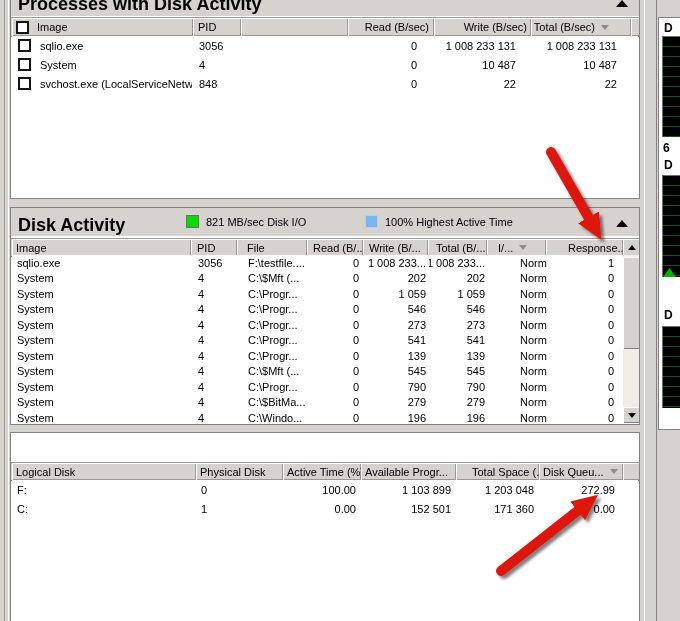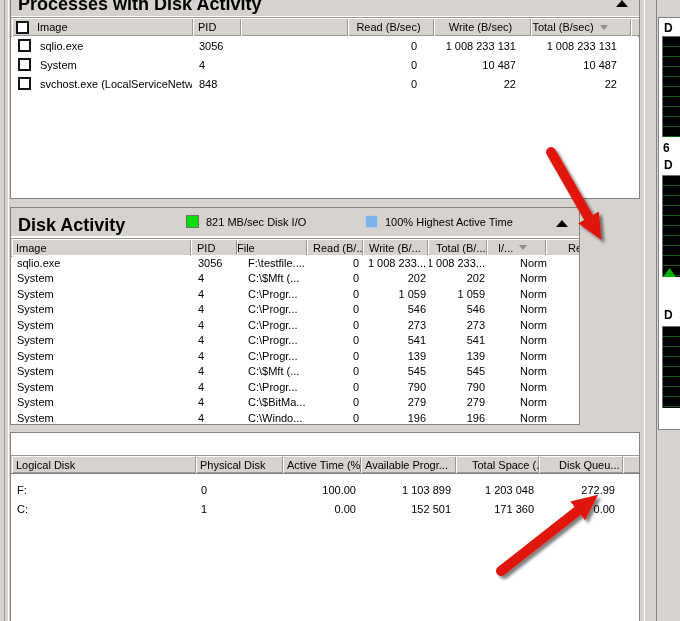--- a/index.html
+++ b/index.html
@@ -12,21 +12,21 @@
   .title{position:absolute;left:7px;font-weight:bold;font-size:18px;white-space:nowrap;}
   .tri-up{width:0;height:0;border-left:6px solid transparent;border-right:6px solid transparent;border-bottom:7px solid #000;}
   .tri-up-s{width:0;height:0;border-left:4px solid transparent;border-right:4px solid transparent;border-bottom:5px solid #000;}
   .tri-down-s{width:0;height:0;border-left:4px solid transparent;border-right:4px solid transparent;border-top:5px solid #000;}
   .sort{width:0;height:0;border-left:4px solid transparent;border-right:4px solid transparent;border-top:5px solid #8d8d8d;margin-left:6px;flex:0 0 auto;}
   .collapse{position:absolute;width:14px;height:10px;display:flex;align-items:flex-end;justify-content:center;cursor:pointer;}
   .thead{position:absolute;left:0;right:0;border-top:1px solid #9a9890;border-bottom:1px solid #848284;background:#d6d3cf;}
   .th{position:absolute;top:0;height:100%;background:#d6d3cf;display:flex;align-items:center;
       box-shadow:inset 1px 1px 0 #ffffff, inset -1px -1px 0 #9a9890;
       overflow:hidden;white-space:nowrap;box-sizing:border-box;}
-  .th.r{justify-content:center;}
+  .th.r{justify-content:flex-end;}
   .tbody{position:absolute;background:#fff;overflow:hidden;}
   .trow{position:absolute;left:0;right:0;}
   .tcell{position:absolute;top:0;bottom:0;display:flex;align-items:center;overflow:hidden;white-space:nowrap;box-sizing:border-box;}
   .tcell.r{justify-content:flex-end;}
   .cb{width:9px;height:9px;background:#fff;border:2px solid #141414;flex:0 0 auto;}
   .row-cb{position:absolute;left:6px;top:3px;}
   .legend-sq{position:absolute;width:13px;height:13px;border:1px solid #6f6f6f;box-sizing:border-box;}
   .legend-label{position:absolute;white-space:nowrap;}
   
   .sbar-track{position:absolute;background:#f0eee6;}
@@ -101,39 +101,39 @@
           <span class="cb row-cb"></span>
           <div class="tcell" style="left: 22px; width: 158px; padding-left: 6px;">svchost.exe (LocalServiceNetwo...</div>
           <div class="tcell" style="left: 182px; width: 48px; padding-left: 5px;">848</div>
           <div class="tcell r" style="left: 327px; width: 86px; padding-right: 8px;">0</div>
           <div class="tcell r" style="left: 413px; width: 97px; padding-right: 6px;">22</div>
           <div class="tcell r" style="left: 510px; width: 100px; padding-right: 5px;">22</div>
         </div>
       </div>
   </section>
 
-  <section class="panel" style="left:10px;top:207px;width:570px;height:218px;">
+  <section class="panel" style="left:10px;top:207px;width:630px;height:218px;">
     <div class="titlebar" style="height:28px;">
       <span class="title" style="top:7px;">Disk Activity</span>
       <span class="legend-sq" style="left:175px;top:7px;background:#00df00;"></span>
       <span class="legend-label" style="left:195px;top:8px;">821 MB/sec Disk I/O</span>
       <span class="legend-sq" style="left:354px;top:7px;background:#7db4ec;border-color:#b9cfe8;"></span>
       <span class="legend-label" style="left:374px;top:8px;">100% Highest Active Time</span>
       <span class="collapse" style="right:10px;top:9px;">
           <span class="tri-up"></span>
         </span>
     </div>
     <div class="thead" style="top:30px;height:17px;">
       <div class="th" style="left:1px;width:179px;padding-left:4px;">
           <span>Image</span>
         </div>
       <div class="th" style="left:180px;width:46px;padding-left:6px;">
           <span>PID</span>
         </div>
-      <div class="th" style="left:226px;width:70px;padding-left:0;">
+      <div class="th" style="left:226px;width:70px;padding-left:10px;">
           <span>File</span>
         </div>
       <div class="th" style="left:296px;width:56px;padding-left:6px;">
           <span>Read (B/...</span>
         </div>
       <div class="th" style="left:352px;width:65px;padding-left:6px;">
           <span>Write (B/...</span>
         </div>
       <div class="th" style="left:417px;width:59px;padding-left:8px;">
           <span>Total (B/...</span>
@@ -262,37 +262,37 @@
         </div>
       </div>
     <div class="sbar-track" style="left:612px;top:47px;width:17px;bottom:1px;"></div>
     <div class="sthumb" style="left:612px;top:49px;width:17px;height:92px;"></div>
     <div class="sbtn" style="left:612px;bottom:1px;width:17px;height:16px;">
         <span class="tri-down-s"></span>
       </div>
   </section>
 
   <section class="panel" style="left:10px;top:432px;width:630px;height:190px;">
-    <div class="thead" style="top:22px;height:17px;">
+    <div class="thead" style="top:29px;height:17px;">
       <div class="th" style="left:1px;width:184px;padding-left:4px;">
           <span>Logical Disk</span>
         </div>
       <div class="th" style="left:185px;width:87px;padding-left:4px;">
           <span>Physical Disk</span>
         </div>
       <div class="th" style="left:272px;width:78px;padding-left:4px;">
           <span>Active Time (%)</span>
         </div>
       <div class="th" style="left:350px;width:95px;padding-left:4px;">
           <span>Available Progr...</span>
         </div>
       <div class="th" style="left:445px;width:83px;padding-left:16px;">
           <span>Total Space (...</span>
         </div>
-      <div class="th" style="left:528px;width:84px;padding-left:20px;">
+      <div class="th" style="left:528px;width:84px;padding-left:4px;">
         <span>Disk Queu...</span>
         <span class="sort"></span>
       </div>
       <div class="th" style="left:612px;width:17px;"></div>
     </div>
     <div class="tbody" id="p3-body" style="left:1px;right:1px;top:47px;bottom:1px;">
         <div class="trow" style="top: 0px; height: 19px;">
           <div class="tcell" style="left: 1px; width: 183px; padding-left: 4px;">F:</div>
           <div class="tcell" style="left: 185px; width: 87px; padding-left: 4px;">0</div>
           <div class="tcell r" style="left: 272px; width: 78px; padding-right: 6px;">100.00</div>

